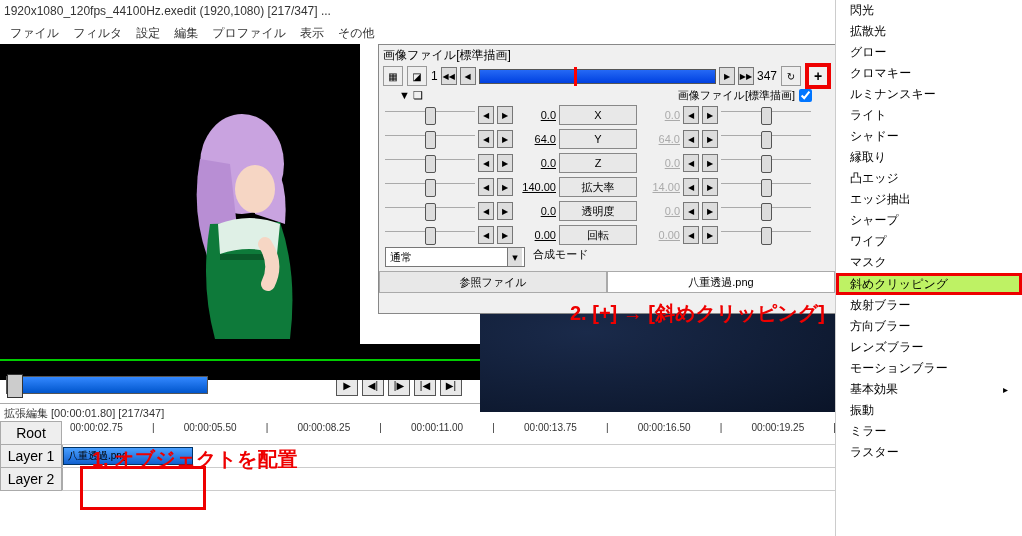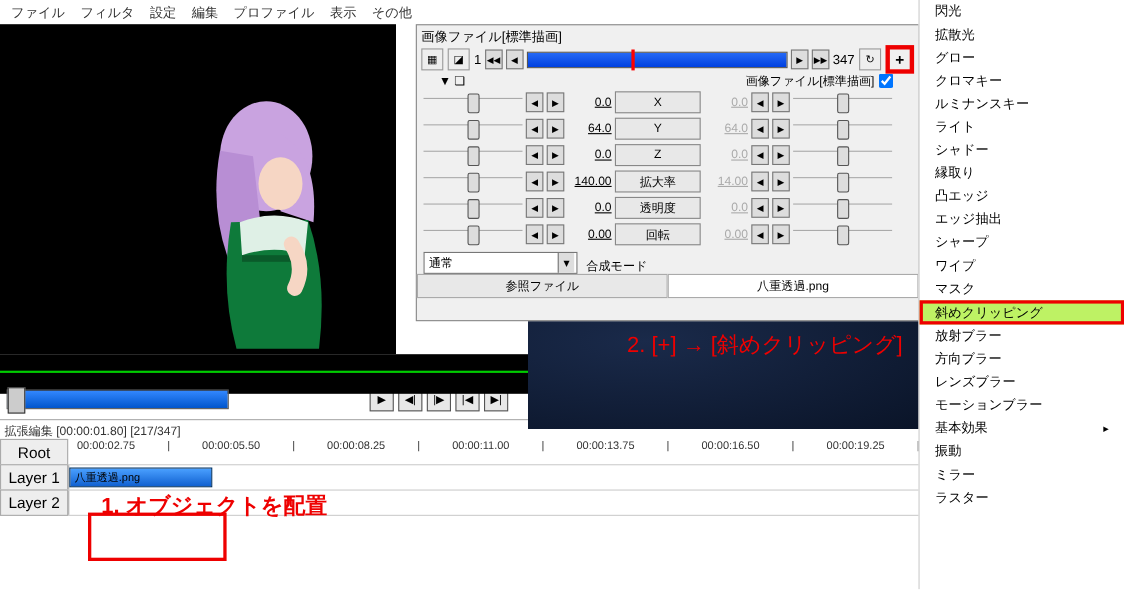--- a/index.html
+++ b/index.html
@@ -24,52 +24,53 @@
 .lbtn{width:14px;height:16px;border:1px solid #777;background:#ddd;display:flex;align-items:center;justify-content:center;font-size:8px}
 .plusbtn{width:18px;height:18px;border:4px solid #e00;display:flex;align-items:center;justify-content:center;font-size:14px;font-weight:bold}
 .paramhdr{height:16px;display:flex;align-items:center;justify-content:flex-end;padding:0 20px;font-size:11px}
 .paramrow{height:24px;display:flex;align-items:center;gap:3px;padding:0 6px}
 .mini-slider{width:90px;height:8px;position:relative;border-top:1px solid #aaa}
 .mini-slider::after{content:"";position:absolute;top:-5px;width:9px;height:16px;background:#ddd;border:1px solid #555;border-radius:2px}
 .mini-slider.c::after{left:40px}
 .val{width:40px;text-align:right;font-size:11px;text-decoration:underline}
 .val.off{color:#aaa}
 .pbtn{width:76px;height:18px;border:1px solid #888;background:#e8e8e8;display:flex;align-items:center;justify-content:center;font-size:11px}
-.comborow{height:24px;display:flex;align-items:flex-end;gap:8px;padding:0 6px}
+.comborow{height:24px;display:flex;align-items:flex-start;gap:8px;padding:0 6px}
 .combo{width:130px;height:18px;border:1px solid #777;background:#fff;display:flex;align-items:center;padding:0 4px;position:relative;font-size:11px}
 .combo::after{content:"▾";position:absolute;right:2px;top:0;width:14px;height:18px;background:#ddd;border-left:1px solid #777;display:flex;align-items:center;justify-content:center}
 .lbl{font-size:11px}
 .refrow{height:22px;display:flex;align-items:center}
 .refbtn{flex:1;height:20px;border:1px solid #aaa;display:flex;align-items:center;justify-content:center;font-size:11px;background:#e8e8e8}
 .seekrow{height:36px;display:flex;align-items:center;padding:0 6px;gap:4px}
 .sbar{width:200px;height:16px;border:1px solid #555;background:linear-gradient(#38f,#05c);position:relative}
 .sbar::after{content:"";position:absolute;left:0;top:-3px;width:14px;height:22px;background:#ccc;border:1px solid #333}
 .tbtn{width:20px;height:20px;border:1px solid #555;background:#e8e8e8;display:flex;align-items:center;justify-content:center;font-size:10px}
 .timeline{border-top:1px solid #aaa}
 .tlhdr{height:18px;display:flex;align-items:center;padding:0 4px;font-size:11px;color:#333}
 .tlrow{height:22px;display:flex;align-items:center;border-bottom:1px solid #ccc}
 .tllab{width:60px;height:22px;border:1px solid #aaa;background:#eee;display:flex;align-items:center;justify-content:center;font-size:14px}
 .tltrack{flex:1;height:22px;position:relative;border-left:1px solid #aaa}
 .tlruler{flex:1;height:22px;position:relative;display:flex;justify-content:space-between;padding-left:8px;font-size:10px;color:#333}
 .tlruler span{position:relative}
 .clip{position:absolute;left:0;top:2px;height:16px;background:linear-gradient(#4aa0ff,#1060d0);color:#000;font-size:10px;display:flex;align-items:center;padding:0 4px;border:1px solid #036}
 .annot1{position:absolute;left:80px;top:466px;width:120px;height:38px;border:3px solid #e00;pointer-events:none}
 .annot1txt{position:absolute;left:92px;top:446px;font-size:20px;font-weight:bold;color:#e00}
-.annot2txt{position:absolute;left:570px;top:300px;font-size:20px;font-weight:normal;color:#e00}
+.annot2txt{position:absolute;left:570px;top:300px;font-size:20px;font-weight:bold;color:#e00}
 .sidemenu{position:absolute;right:0;top:0;width:186px;height:536px;background:#fff;border-left:1px solid #ccc}
 .mitem{height:21px;display:flex;align-items:center;padding:0 14px;font-size:12px;cursor:default}
 .mitem.more::after{content:"▸";margin-left:auto;font-size:10px}
 .mitem.sel{background:#bef264;border:3px solid #e00;height:16px;padding:0 11px}
 svg{display:block}
 </style>
 </head>
 <body>
 <div class="root">
 
 <div class="main">
+  <div class="titlebar">1920x1080_120fps_44100Hz.exedit  (1920,1080)  [217/347]  ...</div>
   <div class="menubar">
     <span>ファイル</span>
     <span>フィルタ</span>
     <span>設定</span>
     <span>編集</span>
     <span>プロファイル</span>
     <span>表示</span>
     <span>その他</span>
   </div>
 

